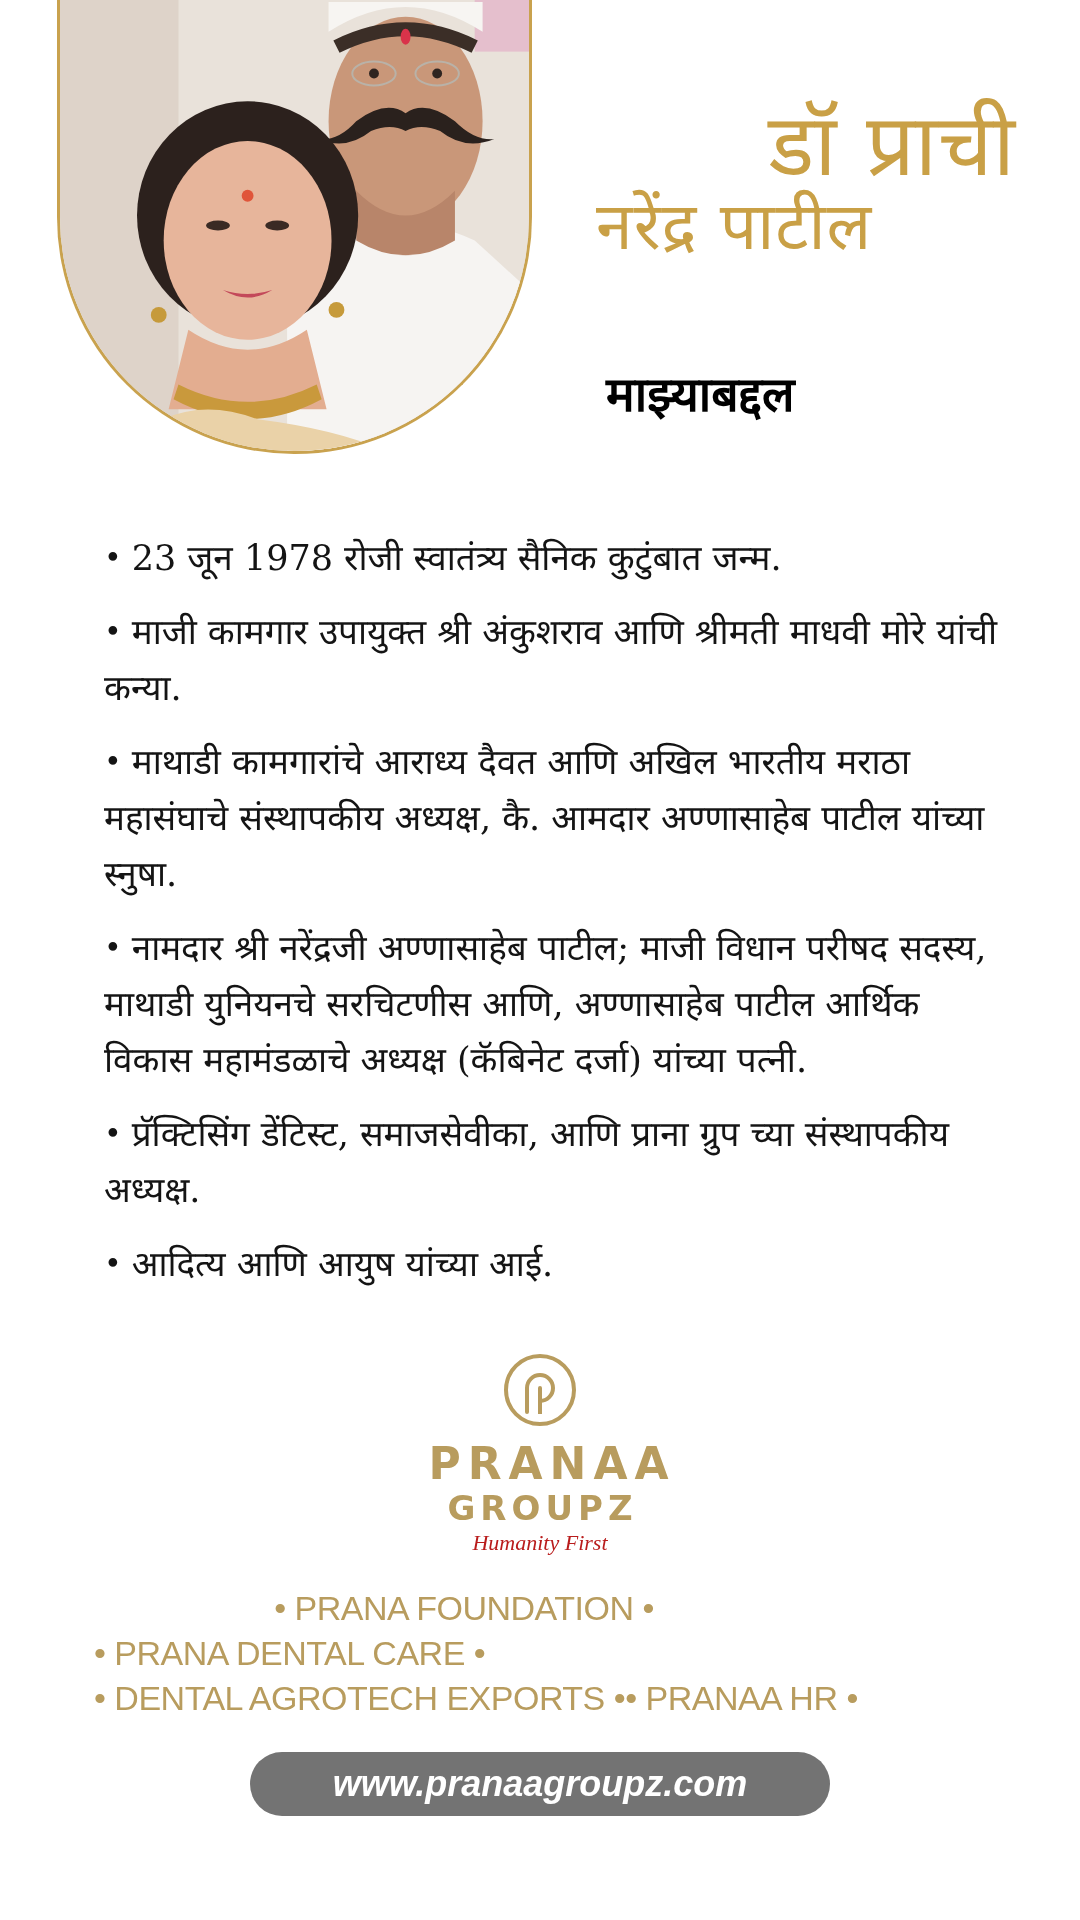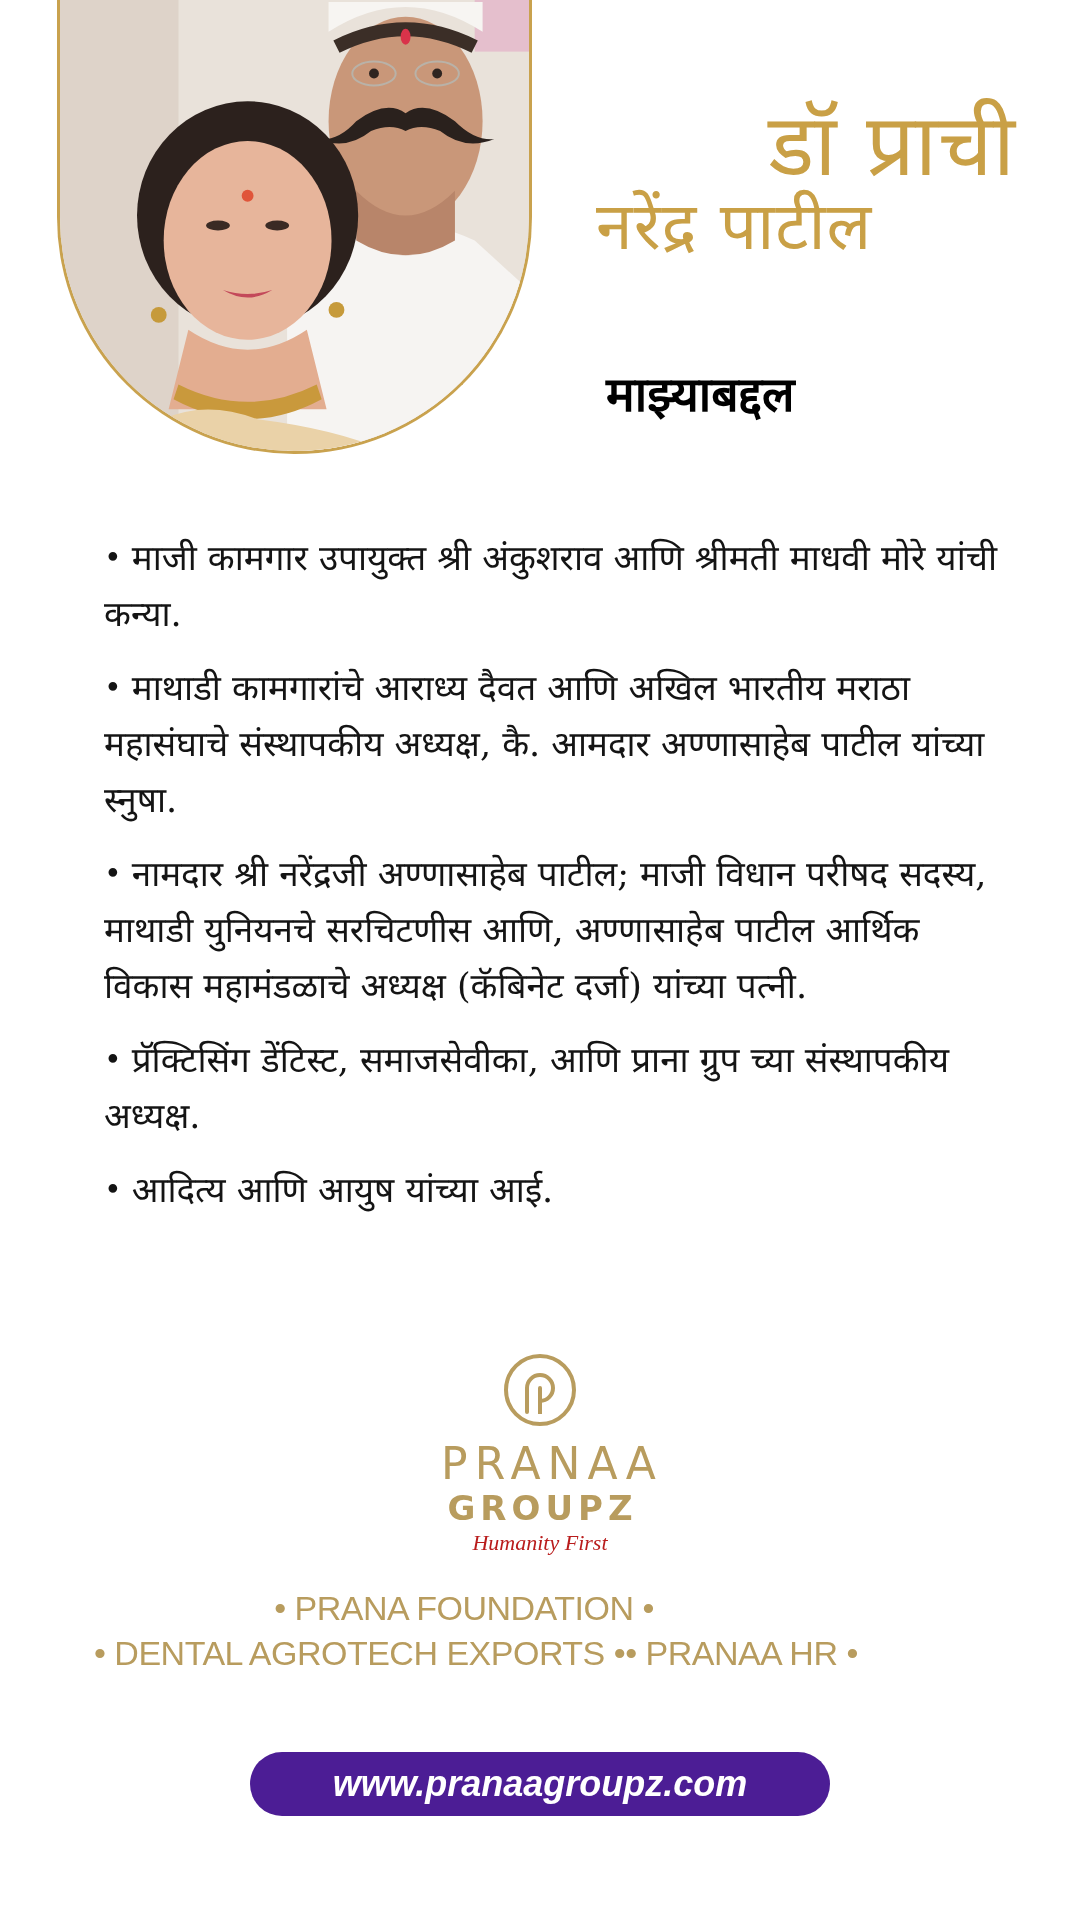--- a/index.html
+++ b/index.html
@@ -85,21 +85,21 @@
   }
   .brand-emblem {
     display: block;
     width: 76px;
     height: 76px;
     margin: 0 auto;
   }
   .brand-name-1 {
     margin-top: 14px;
     font-family: "DejaVu Sans", sans-serif;
-    font-weight: normal;
+    font-weight: bold;
     font-size: 44px;
     letter-spacing: 7px;
     line-height: 44px;
     padding-left: 24px;
   }
   .brand-name-2 {
     margin-top: 4px;
     font-family: "DejaVu Sans", sans-serif;
     font-weight: bold;
     font-size: 34px;
@@ -136,21 +136,21 @@
   .company-item { letter-spacing: -0.5px; }
 
   
   .website-pill {
     position: absolute;
     left: 250px;
     top: 1752px;
     width: 580px;
     height: 64px;
     border-radius: 32px;
-    background: #4c1d95;
+    background: #737373;
     color: #ffffff;
     font-family: "Liberation Sans", sans-serif;
     font-weight: bold;
     font-style: italic;
     font-size: 36px;
     line-height: 64px;
     text-align: center;
     text-decoration: none;
     display: block;
   }
@@ -203,20 +203,23 @@
 </div>
 
 <div class="name-block">
   <div class="name-line-1">डॉ प्राची</div>
   <div class="name-line-2">नरेंद्र पाटील</div>
 </div>
 
 <h1 class="about-heading">माझ्याबद्दल</h1>
 
 <ul class="bio-list">
+  <li class="bio-item">
+    <span class="bio-bullet">•</span><span>23 जून 1978 रोजी स्वातंत्र्य सैनिक कुटुंबात जन्म.</span>
+  </li>
   <li class="bio-item">
     <span class="bio-bullet">•</span><span>माजी कामगार उपायुक्त श्री अंकुशराव आणि श्रीमती माधवी मोरे यांची कन्या.</span>
   </li>
   <li class="bio-item">
     <span class="bio-bullet">•</span><span>माथाडी कामगारांचे आराध्य दैवत आणि अखिल भारतीय मराठा महासंघाचे संस्थापकीय अध्यक्ष, कै. आमदार अण्णासाहेब पाटील यांच्या स्नुषा.</span>
   </li>
   <li class="bio-item">
     <span class="bio-bullet">•</span><span>नामदार श्री नरेंद्रजी अण्णासाहेब पाटील; माजी विधान परीषद सदस्य, माथाडी युनियनचे सरचिटणीस आणि, अण्णासाहेब पाटील आर्थिक विकास महामंडळाचे अध्यक्ष (कॅबिनेट दर्जा) यांच्या पत्नी.</span>
   </li>
   <li class="bio-item">
@@ -236,20 +239,21 @@
   <div class="brand-name-1">PRANAA</div>
   <div class="brand-name-2">GROUPZ</div>
   <div class="brand-tagline">Humanity First</div>
 </div>
 
 <div class="companies">
   <div class="company-row">
     <span class="company-item">• PRANA FOUNDATION •</span>
   </div>
   <div class="company-row split">
+    <span class="company-item">• PRANA DENTAL CARE •</span>
   </div>
   <div class="company-row split">
     <span class="company-item">• DENTAL AGROTECH EXPORTS •</span>
     <span class="company-item">• PRANAA HR •</span>
   </div>
 </div>
 
 <a class="website-pill">www.pranaagroupz.com</a>
 
 </body></html>

